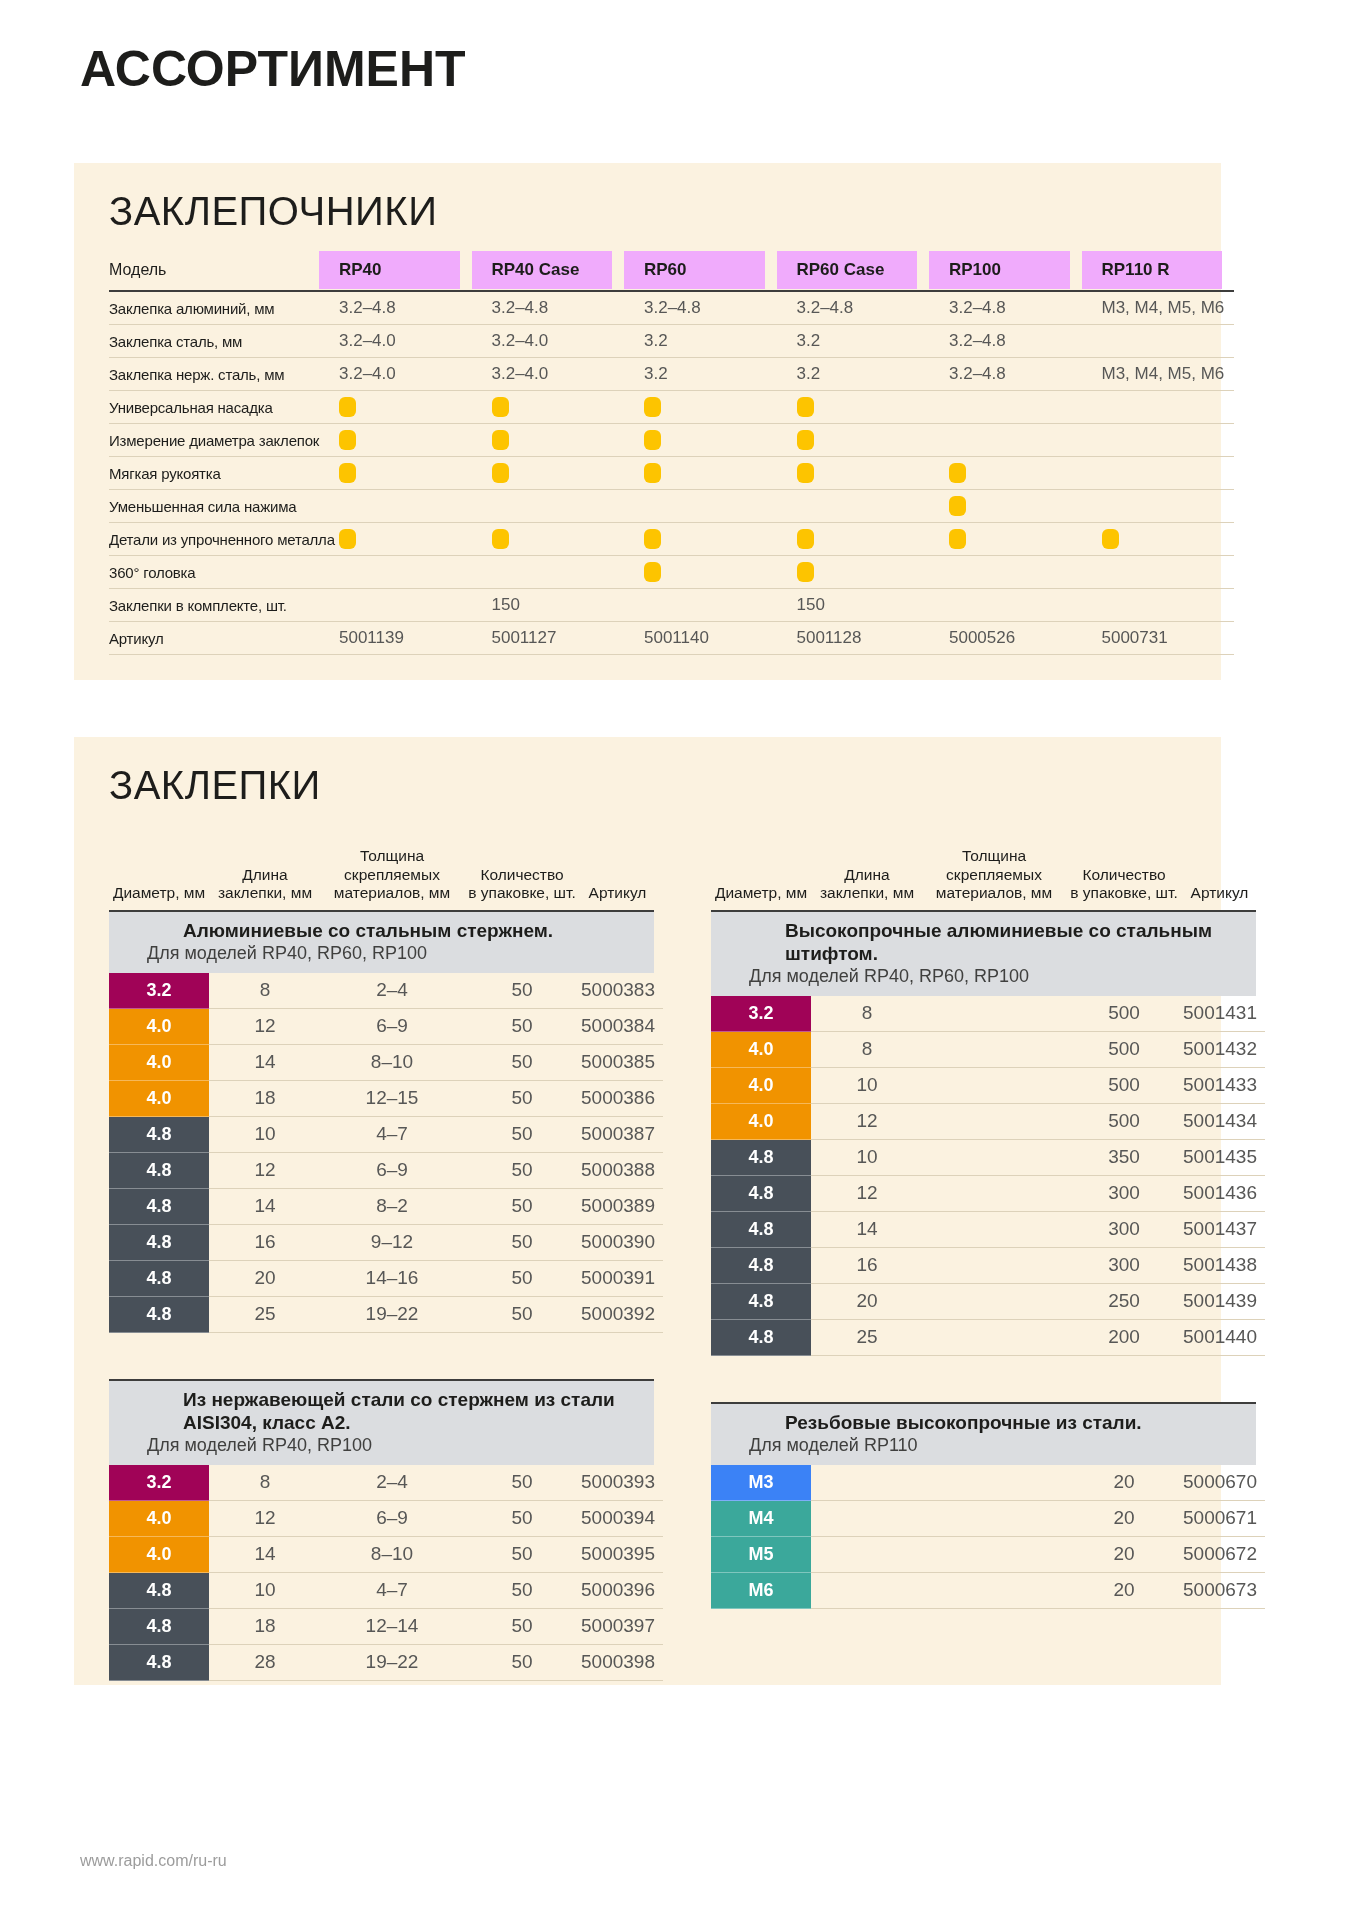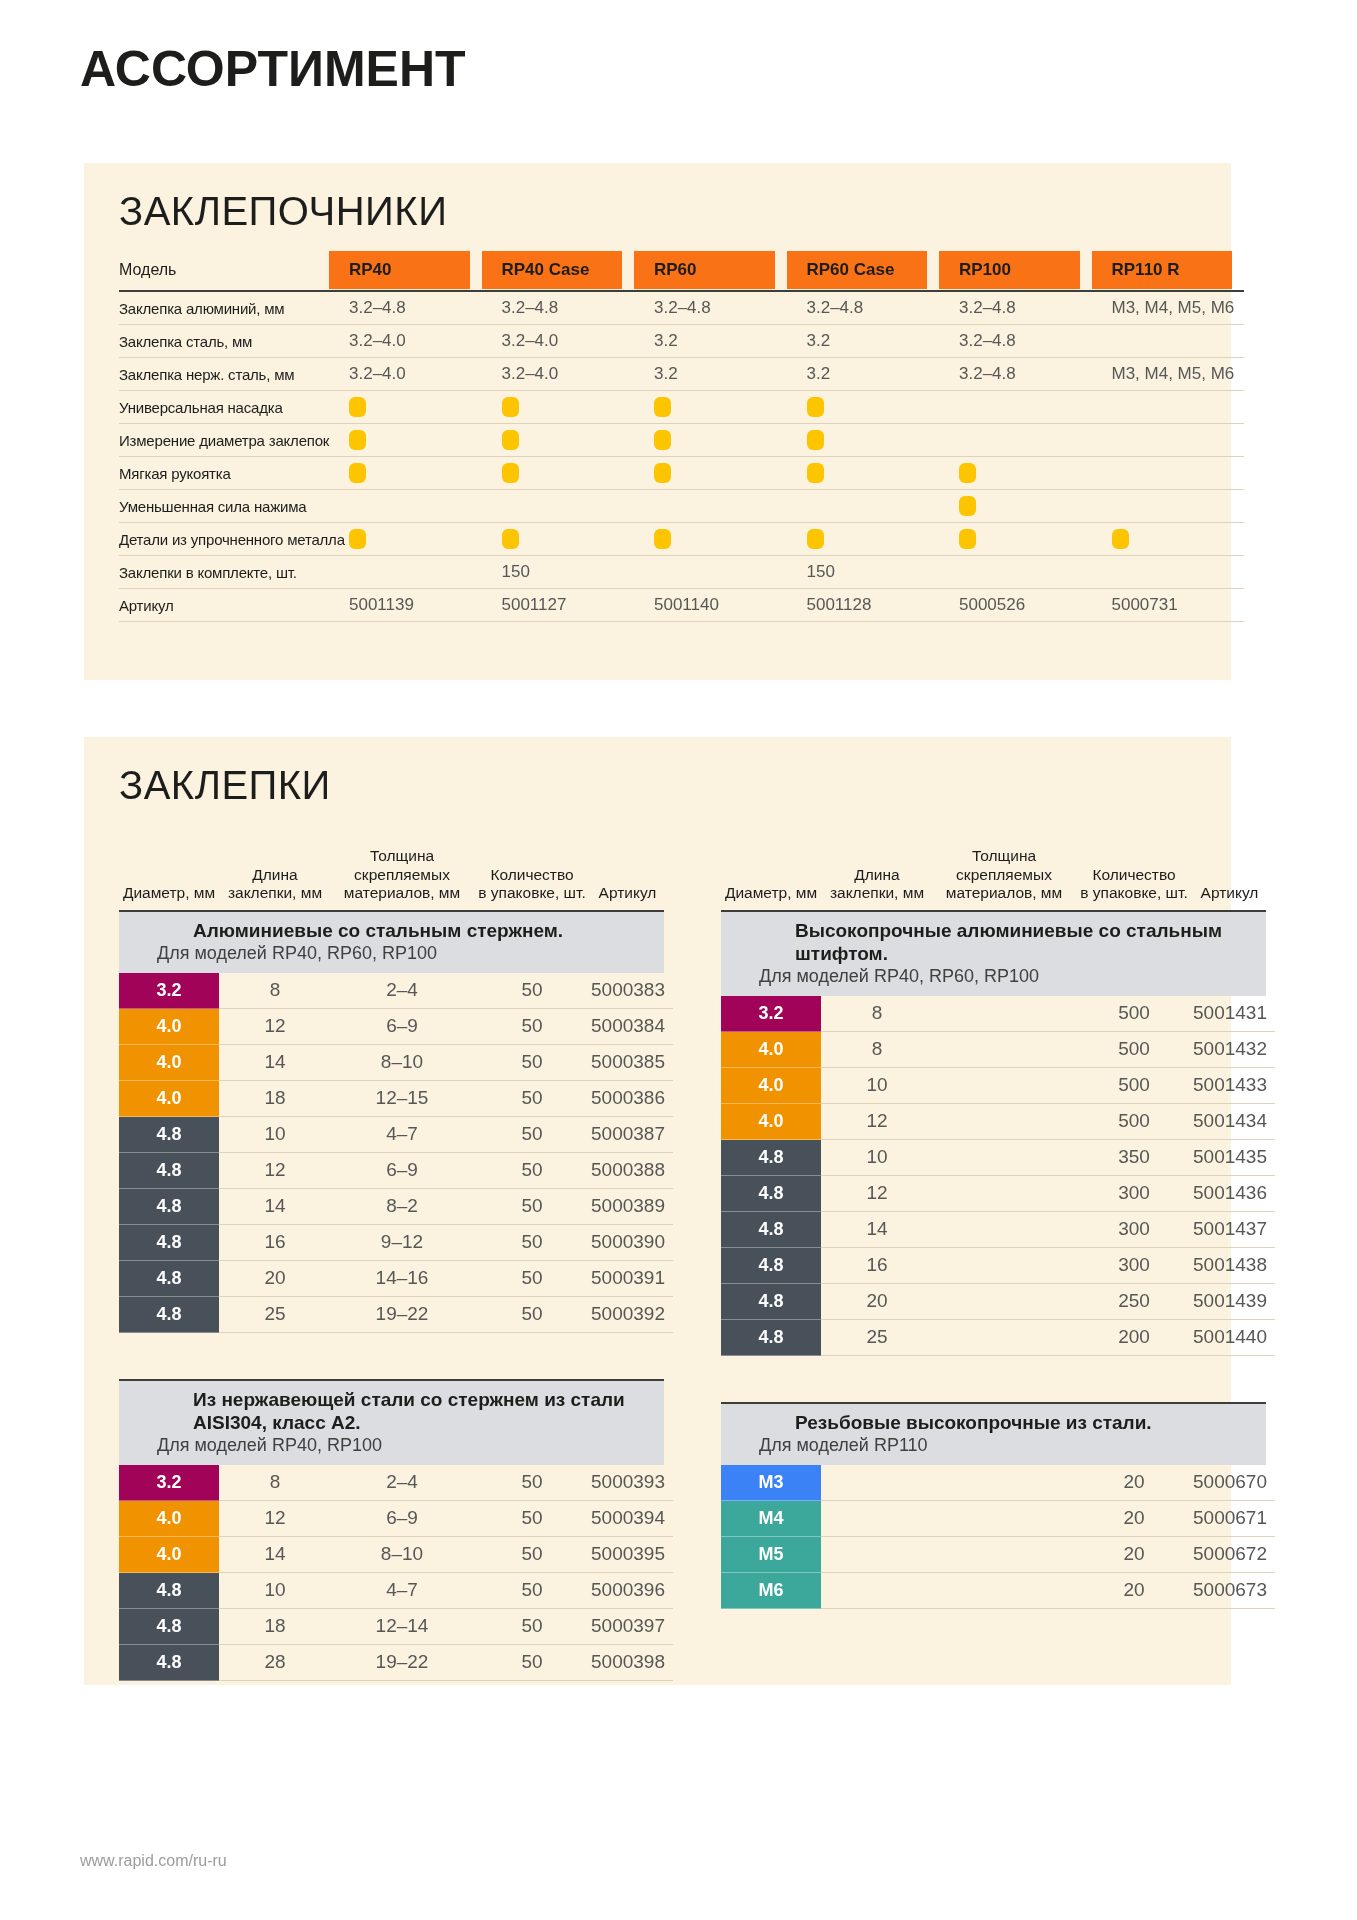--- a/index.html
+++ b/index.html
@@ -6,38 +6,38 @@
   body{
     width:1357px;height:1920px;background:#ffffff;
     font-family:"Liberation Sans", sans-serif;color:#1d1d1b;
     position:relative;overflow:hidden;
   }
   .page-title{
     position:absolute;left:80px;top:40px;margin:0;
     font-size:50px;font-weight:700;letter-spacing:0px;color:#1d1d1b;
   }
   .panel{
-    position:absolute;left:84px;width:1147px;background:#fbf2e0;
+    position:absolute;left:74px;width:1147px;background:#fbf2e0;
     box-sizing:border-box;padding:26px 35px 30px 35px;
   }
   #riveters-panel{top:163px;height:517px;}
   #rivets-panel{top:737px;height:948px;}
   .section-heading{
     margin:0 0 16px 0;font-size:40px;font-weight:400;letter-spacing:0.5px;color:#1d1d1b;
   }
   
   .riv-table{width:1125px;}
   .riv-row{
     display:grid;grid-template-columns:210px repeat(6,1fr);
     align-items:center;min-height:32px;border-bottom:1px solid #ddd2ba;
   }
   .riv-head{min-height:40px;border-bottom:2px solid #3d3d3c;}
   .riv-collabel{font-size:16px;color:#1d1d1b;}
   .model-chip{
-    background:#f97316;height:38px;display:flex;align-items:center;
+    background:#f0abfc;height:38px;display:flex;align-items:center;
     padding-left:20px;font-weight:700;font-size:17px;margin-right:12px;
   }
   .riv-label{font-size:15px;letter-spacing:-0.2px;color:#1d1d1b;white-space:nowrap;}
   .riv-val{
     padding-left:20px;color:#575756;font-size:17px;
     display:flex;align-items:center;height:100%;
   }
   .dot{width:17px;height:20px;border-radius:6px;display:inline-block;}
   
   .tables-wrap{display:flex;gap:57px;margin-top:14px;}
@@ -205,20 +205,33 @@
         </div>
         <div class="riv-val">
           <span class="dot" style="background: rgb(253, 196, 0);"></span>
         </div>
         <div class="riv-val">
           <span class="dot" style="background: rgb(253, 196, 0);"></span>
         </div>
         <div class="riv-val">
           <span class="dot" style="background: rgb(253, 196, 0);"></span>
         </div>
+      </div>
+      <div class="riv-row">
+        <div class="riv-label">360° головка</div>
+        <div class="riv-val"></div>
+        <div class="riv-val"></div>
+        <div class="riv-val">
+          <span class="dot" style="background: rgb(253, 196, 0);"></span>
+        </div>
+        <div class="riv-val">
+          <span class="dot" style="background: rgb(253, 196, 0);"></span>
+        </div>
+        <div class="riv-val"></div>
+        <div class="riv-val"></div>
       </div>
       <div class="riv-row">
         <div class="riv-label">Заклепки в комплекте, шт.</div>
         <div class="riv-val"></div>
         <div class="riv-val">150</div>
         <div class="riv-val"></div>
         <div class="riv-val">150</div>
         <div class="riv-val"></div>
         <div class="riv-val"></div>
       </div>

